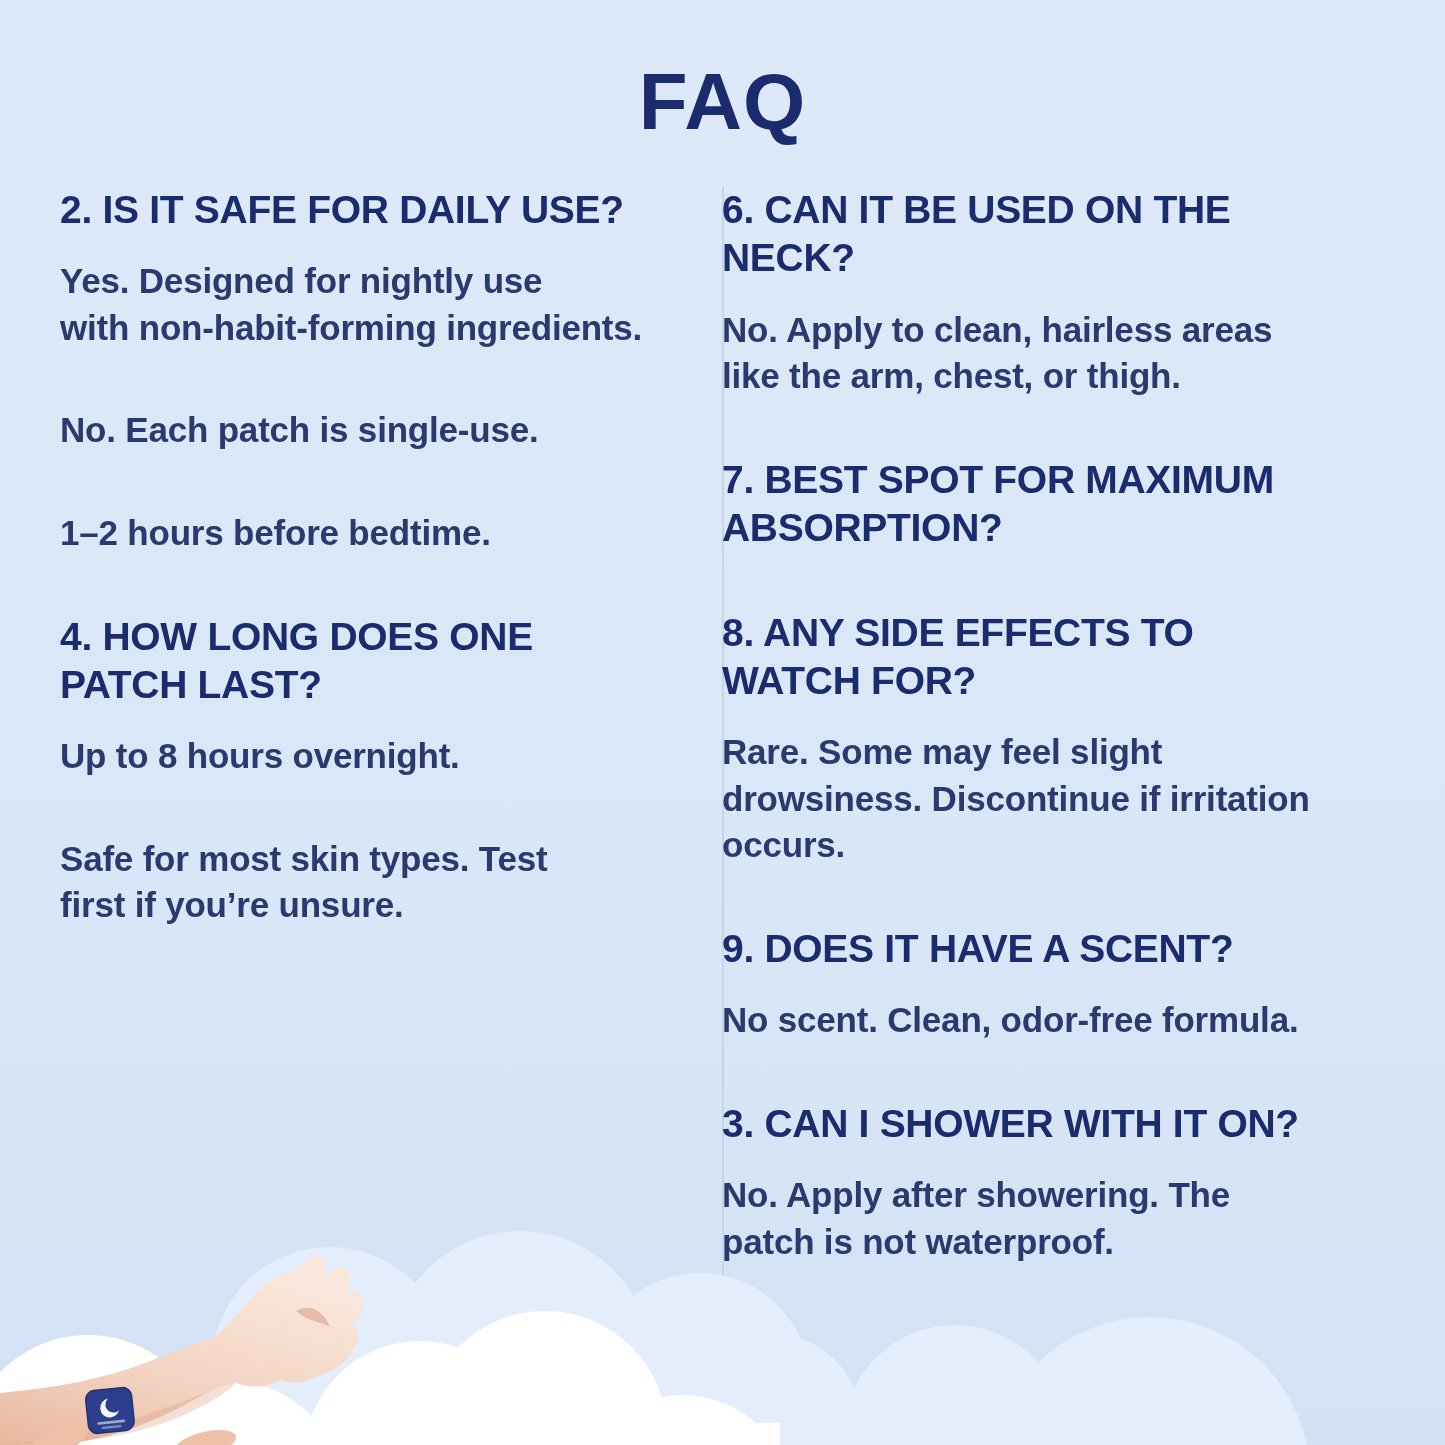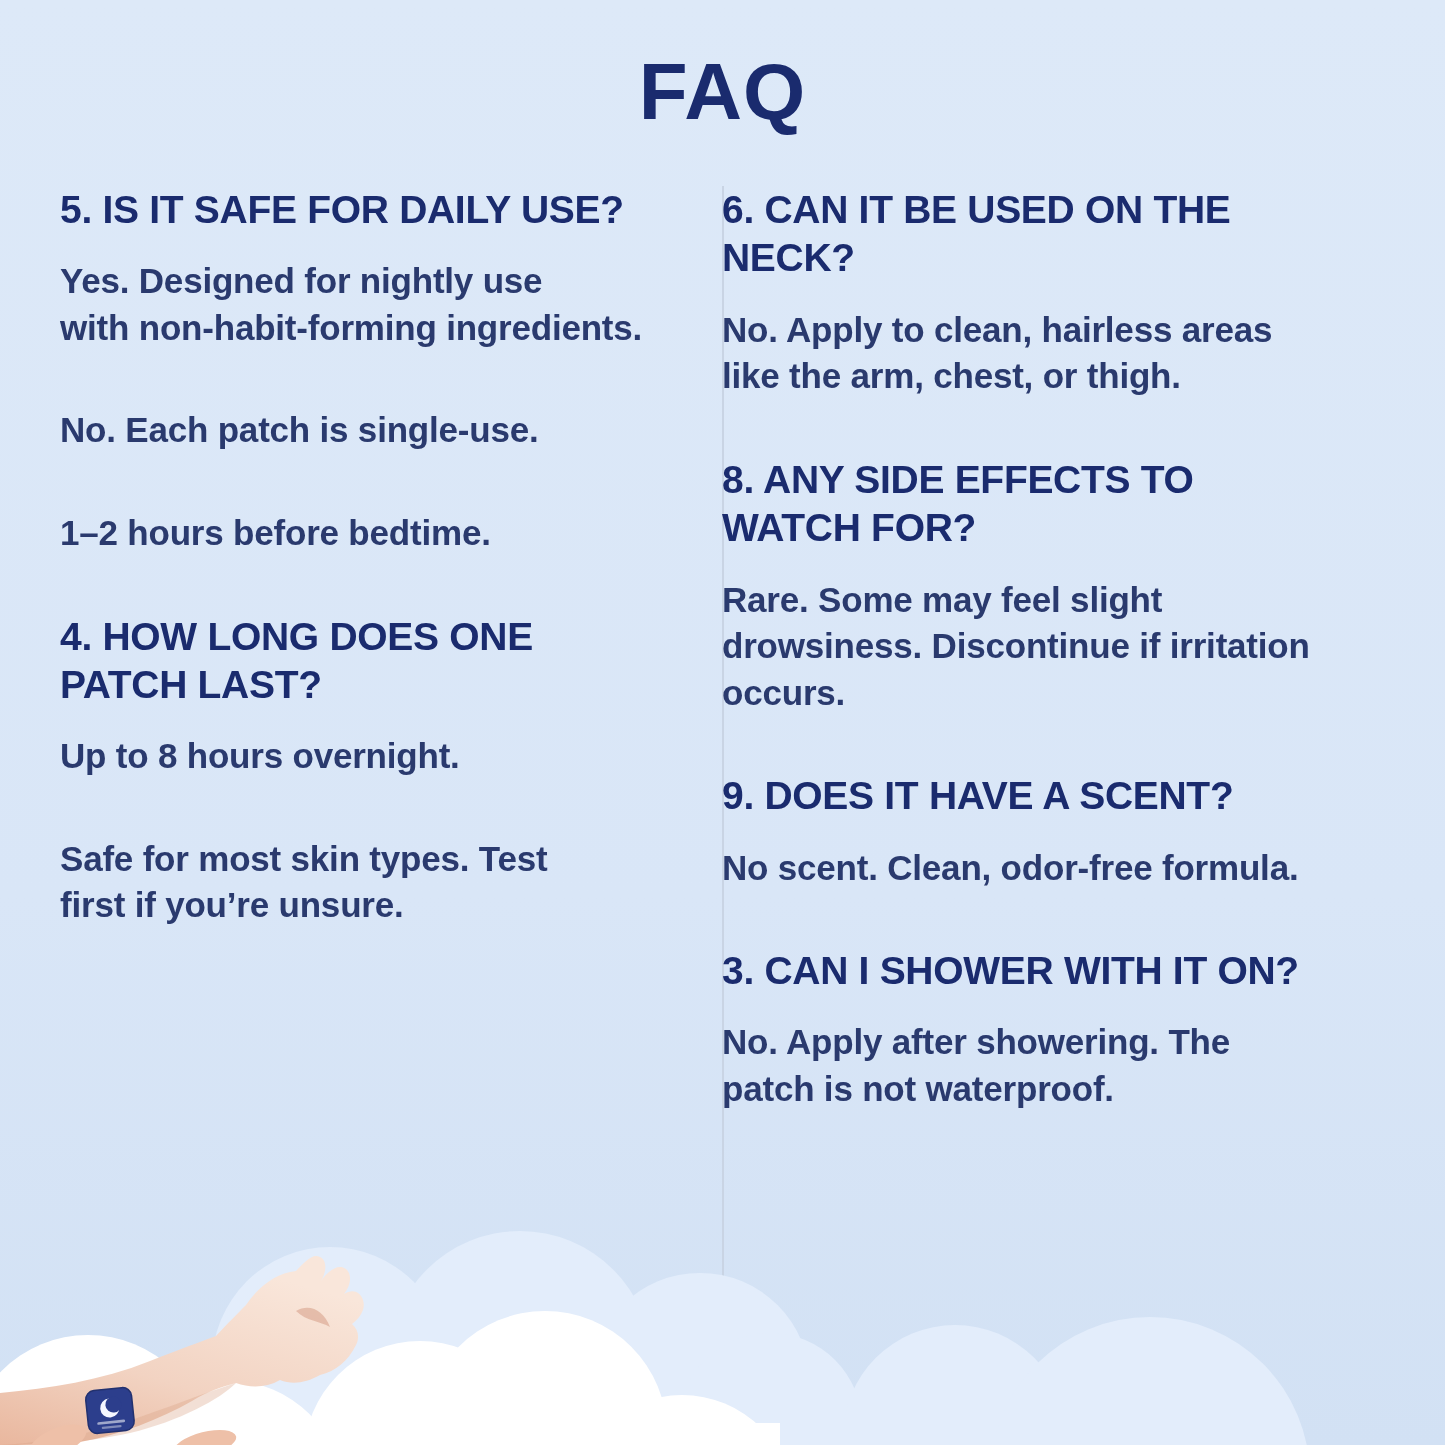--- a/index.html
+++ b/index.html
@@ -11,21 +11,21 @@
   }
   html,body{margin:0;padding:0;background:#fff;}
   .canvas{
     position:relative;
     width:1445px;height:1445px;
     overflow:hidden;
     background:linear-gradient(180deg,var(--c-bg-top) 0%,#d9e6f7 62%,var(--c-bg-bottom) 100%);
     font-family:"Liberation Sans","DejaVu Sans",sans-serif;
   }
   .faq-title{
-    position:absolute;top:46px;left:0;width:100%;
+    position:absolute;top:56px;left:0;width:100%;
     text-align:center;
     font-size:80px;font-weight:800;letter-spacing:1px;
     color:var(--c-heading);
   }
   .col{position:absolute;top:186px;}
   .col-left{left:60px;width:652px;}
   .col-right{left:722px;width:672px;}
   .divider{
     position:absolute;left:722px;top:186px;
     width:2px;height:1178px;
@@ -52,21 +52,21 @@
 <body>
 
 <div class="canvas">
 
   <div class="faq-title">FAQ</div>
 
   <div class="divider"></div>
 
   <div class="col col-left">
     <div class="qa">
-      <p class="q">5. IS IT SAFE FOR DAILY USE?</p>
+      <p class="q">2. IS IT SAFE FOR DAILY USE?</p>
       <p class="a">Yes. Designed for nightly use
 with non-habit-forming ingredients.</p>
     </div>
     <div class="qa">
       <p class="a">No. Each patch is single-use.</p>
     </div>
     <div class="qa">
       <p class="a">1–2 hours before bedtime.</p>
     </div>
     <div class="qa">
@@ -81,20 +81,22 @@
   </div>
 
   <div class="col col-right">
     <div class="qa">
       <p class="q">6. CAN IT BE USED ON THE
 NECK?</p>
       <p class="a">No. Apply to clean, hairless areas
 like the arm, chest, or thigh.</p>
     </div>
     <div class="qa">
+      <p class="q">7. BEST SPOT FOR MAXIMUM
+ABSORPTION?</p>
     </div>
     <div class="qa">
       <p class="q">8. ANY SIDE EFFECTS TO
 WATCH FOR?</p>
       <p class="a">Rare. Some may feel slight
 drowsiness. Discontinue if irritation
 occurs.</p>
     </div>
     <div class="qa">
       <p class="q">9. DOES IT HAVE A SCENT?</p>

